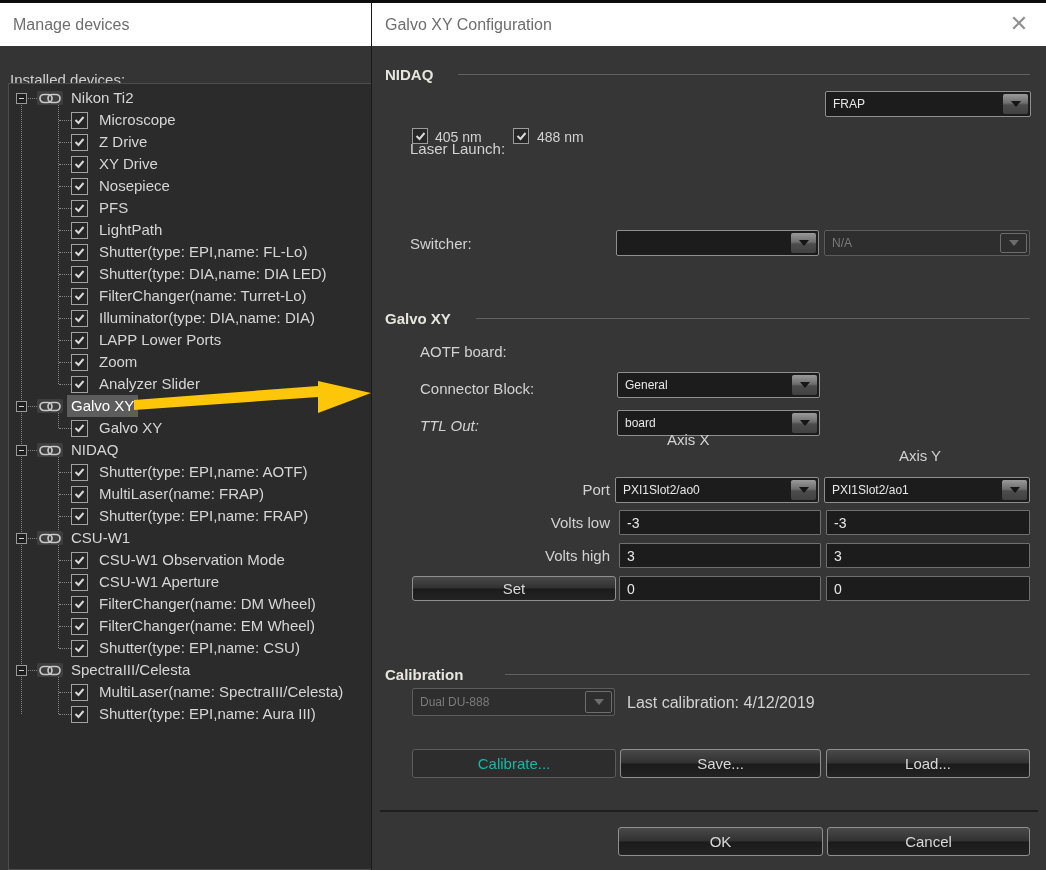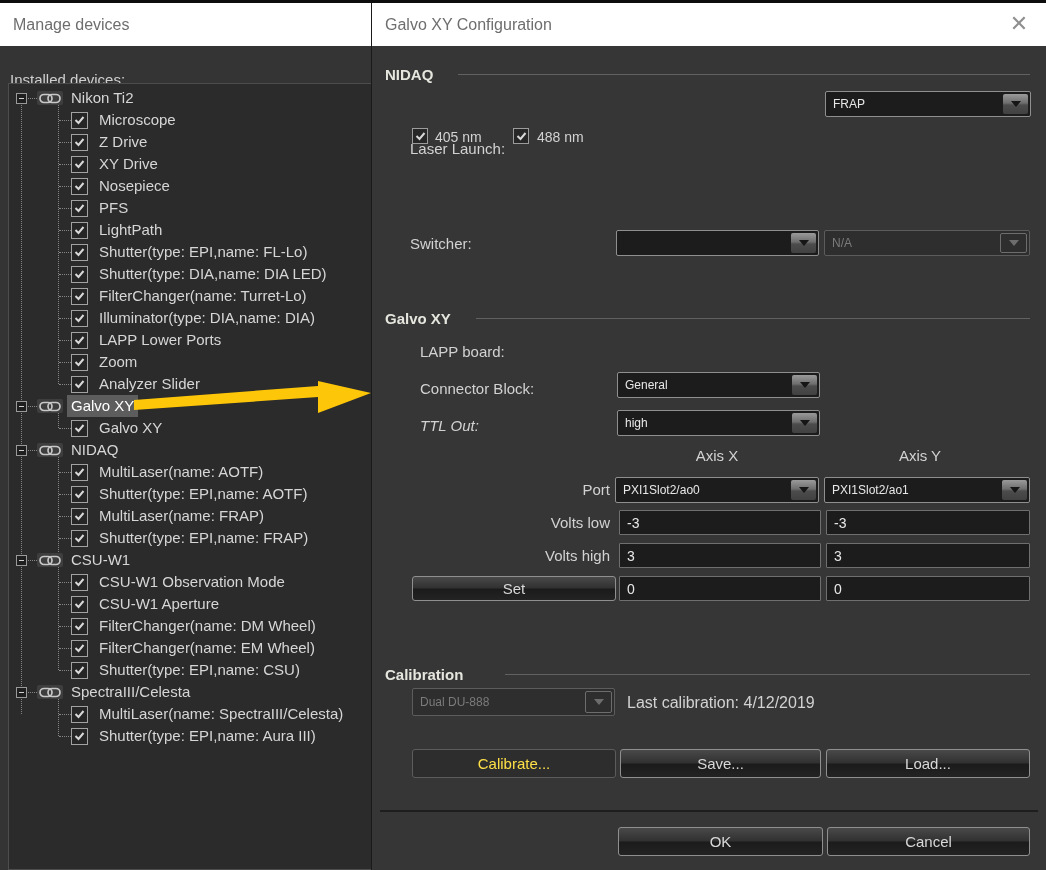--- a/index.html
+++ b/index.html
@@ -62,21 +62,21 @@
   .dd.disabled .dd-tri{border-top-color:#6d6d6d;}
 
   .inp{position:absolute;height:25px;background:#1c1c1c;border:1px solid #6f6f6f;border-radius:1px;
        color:#e8e8e8;font-size:14px;padding:0 0 0 7px;box-sizing:border-box;outline:none;
        font-family:"Liberation Sans",sans-serif;}
 
   .btn{position:absolute;height:29px;border:1px solid #8f8f8f;border-radius:3px;color:#d8d8d8;
        font-size:15px;display:flex;align-items:center;justify-content:center;box-sizing:border-box;
        background:linear-gradient(#494949,#313131 48%,#1b1b1b 52%,#232323);cursor:default;}
   .btn.small{height:25px;}
-  .btn.disabled{border-color:#5c5c5c;background:#2d2d2d;color:#fde047;}
+  .btn.disabled{border-color:#5c5c5c;background:#2d2d2d;color:#14b8a6;}
 
   .cbox{position:absolute;width:16px;height:16px;border:1px solid #9c9c9c;background:#272727;
         box-sizing:border-box;display:flex;align-items:center;justify-content:center;}
 
   .sep{position:absolute;left:8px;right:8px;height:2px;background:#1e1e1e;}
 
   .arrow-overlay{position:absolute;left:0;top:0;width:1046px;height:870px;pointer-events:none;z-index:40;}
 </style>
 </head>
 <body>
@@ -244,28 +244,20 @@
                     </svg>
                   </span>
                   <span class="tlabel">NIDAQ</span>
                 </div>
                 <div class="trow child">
                   <span class="tcb">
                     <svg width="11" height="9" viewBox="0 0 11 9">
                       <path d="M1.5 4 L4.5 7 L9.5 1" stroke="#d8d8d8" stroke-width="2" fill="none"></path>
                     </svg>
                   </span>
-                  <span class="tlabel">MultiLaser(name: AOTF)</span>
-                </div>
-                <div class="trow child">
-                  <span class="tcb">
-                    <svg width="11" height="9" viewBox="0 0 11 9">
-                      <path d="M1.5 4 L4.5 7 L9.5 1" stroke="#d8d8d8" stroke-width="2" fill="none"></path>
-                    </svg>
-                  </span>
                   <span class="tlabel">Shutter(type: EPI,name: AOTF)</span>
                 </div>
                 <div class="trow child">
                   <span class="tcb">
                     <svg width="11" height="9" viewBox="0 0 11 9">
                       <path d="M1.5 4 L4.5 7 L9.5 1" stroke="#d8d8d8" stroke-width="2" fill="none"></path>
                     </svg>
                   </span>
                   <span class="tlabel">MultiLaser(name: FRAP)</span>
                 </div>
@@ -407,37 +399,37 @@
           <span>N/A</span>
           <span class="dd-btn">
               <span class="dd-tri"></span>
             </span>
         </div>
 
         <div class="section-hdr" style="top:264px;">
           <span>Galvo XY</span>
           <span class="rule"></span>
         </div>
-        <div class="lbl" style="left:48px;top:297px;">LAPP board:</div>
+        <div class="lbl" style="left:48px;top:297px;">AOTF board:</div>
         <div class="lbl" style="left:48px;top:334px;">Connector Block:</div>
         <div class="dd" style="left:245px;top:326px;width:203px;">
           <span>General</span>
           <span class="dd-btn">
               <span class="dd-tri"></span>
             </span>
         </div>
         <div class="lbl" style="left:48px;top:371px;font-style:italic;">TTL Out:</div>
         <div class="dd" style="left:245px;top:364px;width:203px;">
-          <span>high</span>
-          <span class="dd-btn">
-              <span class="dd-tri"></span>
-            </span>
-        </div>
-
-        <div class="lbl" style="left:295px;top:401px;width:100px;text-align:center;">Axis X</div>
+          <span>board</span>
+          <span class="dd-btn">
+              <span class="dd-tri"></span>
+            </span>
+        </div>
+
+        <div class="lbl" style="left:295px;top:385px;width:100px;">Axis X</div>
         <div class="lbl" style="left:498px;top:401px;width:100px;text-align:center;">Axis Y</div>
 
         <div class="lbl right" style="left:38px;top:435px;width:200px;">Port</div>
         <div class="dd" style="left:243px;top:431px;width:204px;">
           <span>PXI1Slot2/ao0</span>
           <span class="dd-btn">
               <span class="dd-tri"></span>
             </span>
         </div>
         <div class="dd" style="left:452px;top:431px;width:206px;">

